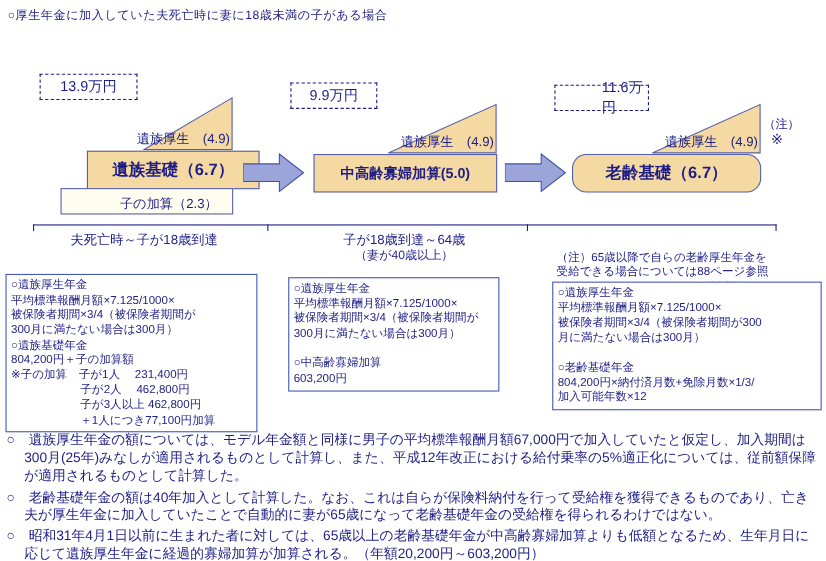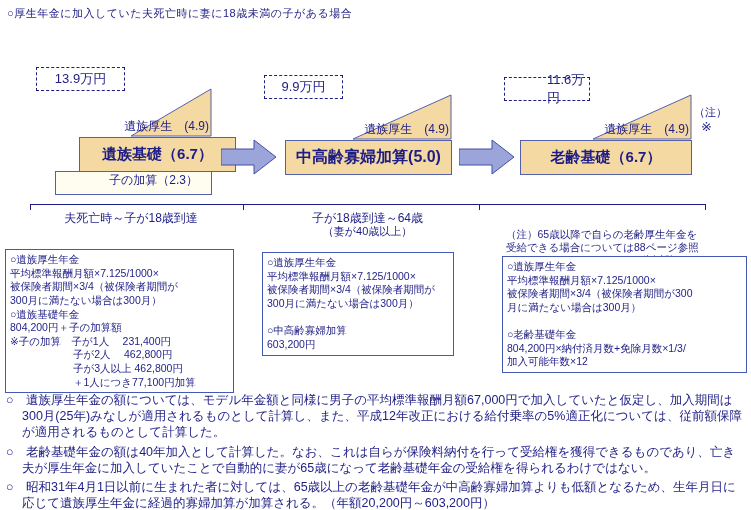--- a/index.html
+++ b/index.html
@@ -22,25 +22,25 @@
   #trirow1 { left:55px;  top:88px; width:157px; height:49px; }
   #trirow2 { left:285px; top:94px; width:167px; height:46px; }
   #trirow3 { left:520px; top:94px; width:172px; height:46px; }
   .tri { position:absolute; right:0; bottom:0; display:block; }
   .tri polygon { fill:var(--shape-fill,#f5d9a2); stroke:var(--shape-border,#5560aa); stroke-width:1; }
   .tri-label { position:absolute; right:3px; bottom:2px; font-size:12px; white-space:nowrap; }
 
   .main-box { position:absolute; background:var(--shape-fill,#f5d9a2); border:1px solid var(--shape-border,#5560aa);
     display:flex; align-items:center; justify-content:center; font-weight:bold; white-space:nowrap; }
   #main1 { left:55px;  top:137px; width:157px; height:35px; font-size:15px;margin-left:24px; }
-  #main2 { left:285px; top:140px; width:167px; height:35px; font-size:16px; }
-  #main3 { left:520px; top:140px; width:172px; height:35px; font-size:15px; }
+  #main2 { left:285px; top:140px; width:167px; height:35px; font-size:13px; }
+  #main3 { left:520px; top:140px; width:172px; height:35px; font-size:15px;border-radius:13px; }
 
   .sub-box { position:absolute; background:var(--sub-box-fill,#fffdf0); border:1px solid var(--shape-border,#5560aa);
-    display:flex; align-items:flex-start; justify-content:center; font-size:12px;padding-left:40px; }
+    display:flex; align-items:flex-end; justify-content:center; font-size:12px;padding-left:40px; }
   #sub1 { left:55px; top:171px; width:157px; height:24px; }
 
   .arrow { position:absolute; display:block; }
   #arrow1 { left:221px; top:139px; }
   #arrow2 { left:459px; top:139px; }
   .arrow polygon { fill:var(--arrow-fill,#9ba5d9); stroke:var(--arrow-border,#4150a5); stroke-width:1; }
 
   .note-mark { position:absolute; left:694px; top:105px; font-size:11px; white-space:nowrap; }
   .asterisk  { position:absolute; left:701px; top:119px; font-size:13px; }
 

